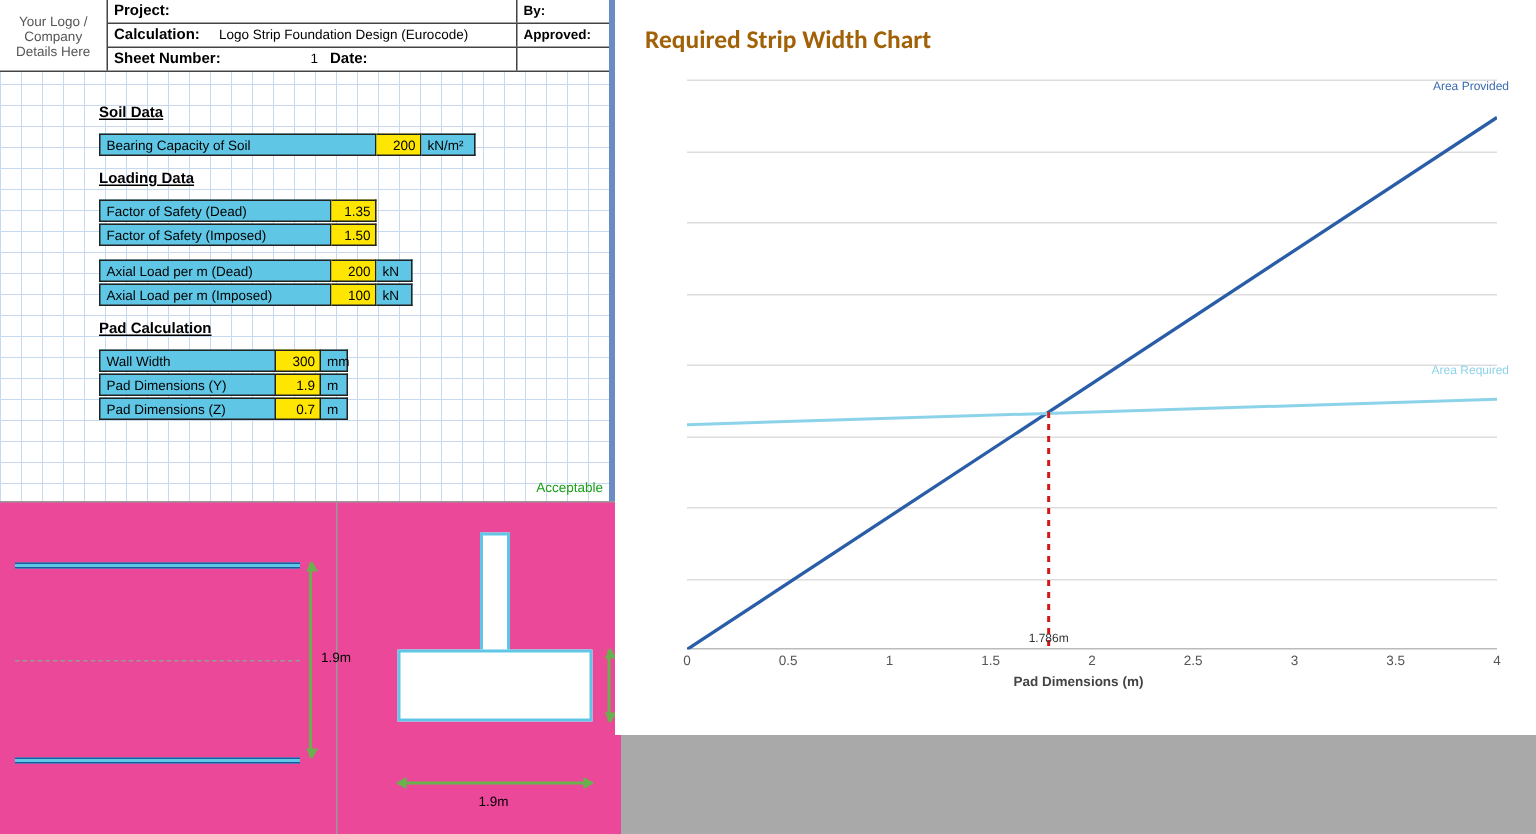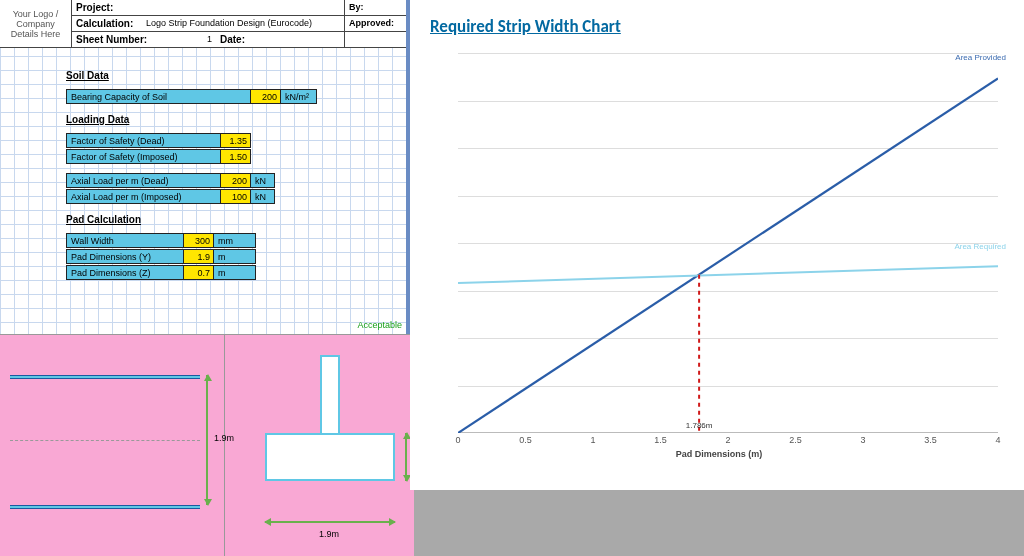--- a/index.html
+++ b/index.html
@@ -20,23 +20,23 @@
   .hdr-val { flex: 1; padding: 2px 4px; font-size: 9px; }
   .hdr-end { width: 62px; border-left: 1px solid #444; padding: 2px 4px; font-size: 9px; font-weight: bold; }
   .sections { position: relative; padding: 12px 0 0 66px; }
   .sec-title { font-size: 10px; font-weight: bold; text-decoration: underline; margin: 10px 0 8px; }
   .row { display: flex; height: 15px; margin-bottom: 1px; }
   .lbl { background: #5fc7e5; border: 1px solid #222; padding: 0 4px; display: flex; align-items: center; font-size: 9px; }
   .val { background: #ffe600; border: 1px solid #222; border-left: none; text-align: right; padding: 0 3px; display: flex; align-items: center; justify-content: flex-end; font-size: 9px; }
   .unit { background: #5fc7e5; border: 1px solid #222; border-left: none; padding: 0 4px; display: flex; align-items: center; font-size: 9px; }
   .w-soil-lbl { width: 185px; } .w-soil-val { width: 30px; } .w-soil-unit { width: 36px; }
   .w-load-lbl { width: 155px; } .w-load-val { width: 30px; } .w-load-unit { width: 24px; }
-  .w-dim-lbl { width: 118px; } .w-dim-val { width: 30px; } .w-dim-unit { width: 42px; }
+  .w-dim-lbl { width: 118px; } .w-dim-val { width: 30px; } .w-dim-unit { width: 18px; }
   .acceptable { position: absolute; right: 4px; bottom: 226px; color: #1aa01a; font-size: 9px; }
-  .diagrams { position: absolute; bottom: 0; left: 0; width: 414px; height: 222px; background: #f9a8d4; display: flex; border-top: 1px solid #999; }
+  .diagrams { position: absolute; bottom: 0; left: 0; width: 414px; height: 222px; background: #ec4899; display: flex; border-top: 1px solid #999; }
   .dg-left { width: 225px; border-right: 1px solid #999; position: relative; }
   .dg-right { flex: 1; position: relative; }
   .strip-top, .strip-bot { position: absolute; left: 10px; width: 190px; height: 4px; background: #5fc7e5; border-top: 1px solid #1a5aa0; border-bottom: 1px solid #1a5aa0; }
   .strip-top { top: 40px; } .strip-bot { top: 170px; }
   .strip-mid { position: absolute; left: 10px; width: 190px; top: 105px; border-top: 1px dashed #999; }
   .vmeasure { position: absolute; right: 16px; top: 40px; height: 130px; border-left: 2px solid #6ab04c; }
   .vmeasure::before, .vmeasure::after { content: ""; position: absolute; left: -4px; width: 0; height: 0; border-left: 4px solid transparent; border-right: 4px solid transparent; }
   .vmeasure::before { top: -1px; border-bottom: 7px solid #6ab04c; }
   .vmeasure::after { bottom: -1px; border-top: 7px solid #6ab04c; }
   .vmeasure .dim { position: absolute; left: 6px; top: 58px; font-size: 9px; }
@@ -48,21 +48,21 @@
   .hmeasure::before { left: -1px; border-right: 7px solid #6ab04c; }
   .hmeasure::after { right: -1px; border-left: 7px solid #6ab04c; }
   .hmeasure .dim { position: absolute; top: 6px; left: 54px; font-size: 9px; }
   .vmeas2 { position: absolute; left: 140px; top: 78px; height: 48px; border-left: 2px solid #6ab04c; }
   .vmeas2::before, .vmeas2::after { content: ""; position: absolute; left: -4px; width: 0; height: 0; border-left: 4px solid transparent; border-right: 4px solid transparent; }
   .vmeas2::before { top: -1px; border-bottom: 7px solid #6ab04c; }
   .vmeas2::after { bottom: -1px; border-top: 7px solid #6ab04c; }
   .vmeas2 .dim { position: absolute; left: 6px; top: 18px; font-size: 9px; }
   .right { flex: 1; display: flex; flex-direction: column; background: #a9a9a9; }
   .chart-box { background: #fff; margin: 0; padding: 16px 20px 10px; height: 490px; position: relative; }
-  .chart-title { font-family: "Calibri", Arial, sans-serif; font-size: 17px; font-weight: bold; color: #0369a1; margin-bottom: 10px; text-decoration: underline; }
+  .chart-title { font-family: "Calibri", Arial, sans-serif; font-size: 17px; font-weight: bold; color: #a16207; margin-bottom: 10px; }
   .plot-wrap { position: relative; width: 570px; height: 420px; margin-left: 4px; }
   .plot-area { position: absolute; left: 24px; top: 6px; width: 540px; height: 380px; border-bottom: 1px solid #bbb; }
   .gl { position: absolute; left: 0; width: 100%; border-top: 1px solid #ddd; }
   .xtick { position: absolute; top: 388px; font-size: 9px; color: #555; transform: translateX(-50%); }
   .xlabel { position: absolute; top: 402px; left: 0; width: 100%; text-align: center; font-size: 9px; font-weight: bold; color: #444; }
   svg.lines { position: absolute; left: 24px; top: 6px; width: 540px; height: 380px; }
   .legend-prov { position: absolute; right: -2px; top: 6px; font-size: 8px; color: #3b6bb0; }
   .legend-req { position: absolute; right: -2px; top: 195px; font-size: 8px; color: #8cd3ea; }
   .intersect-lbl { position: absolute; font-size: 8px; color: #333; transform: translateX(-50%); }
 </style>

